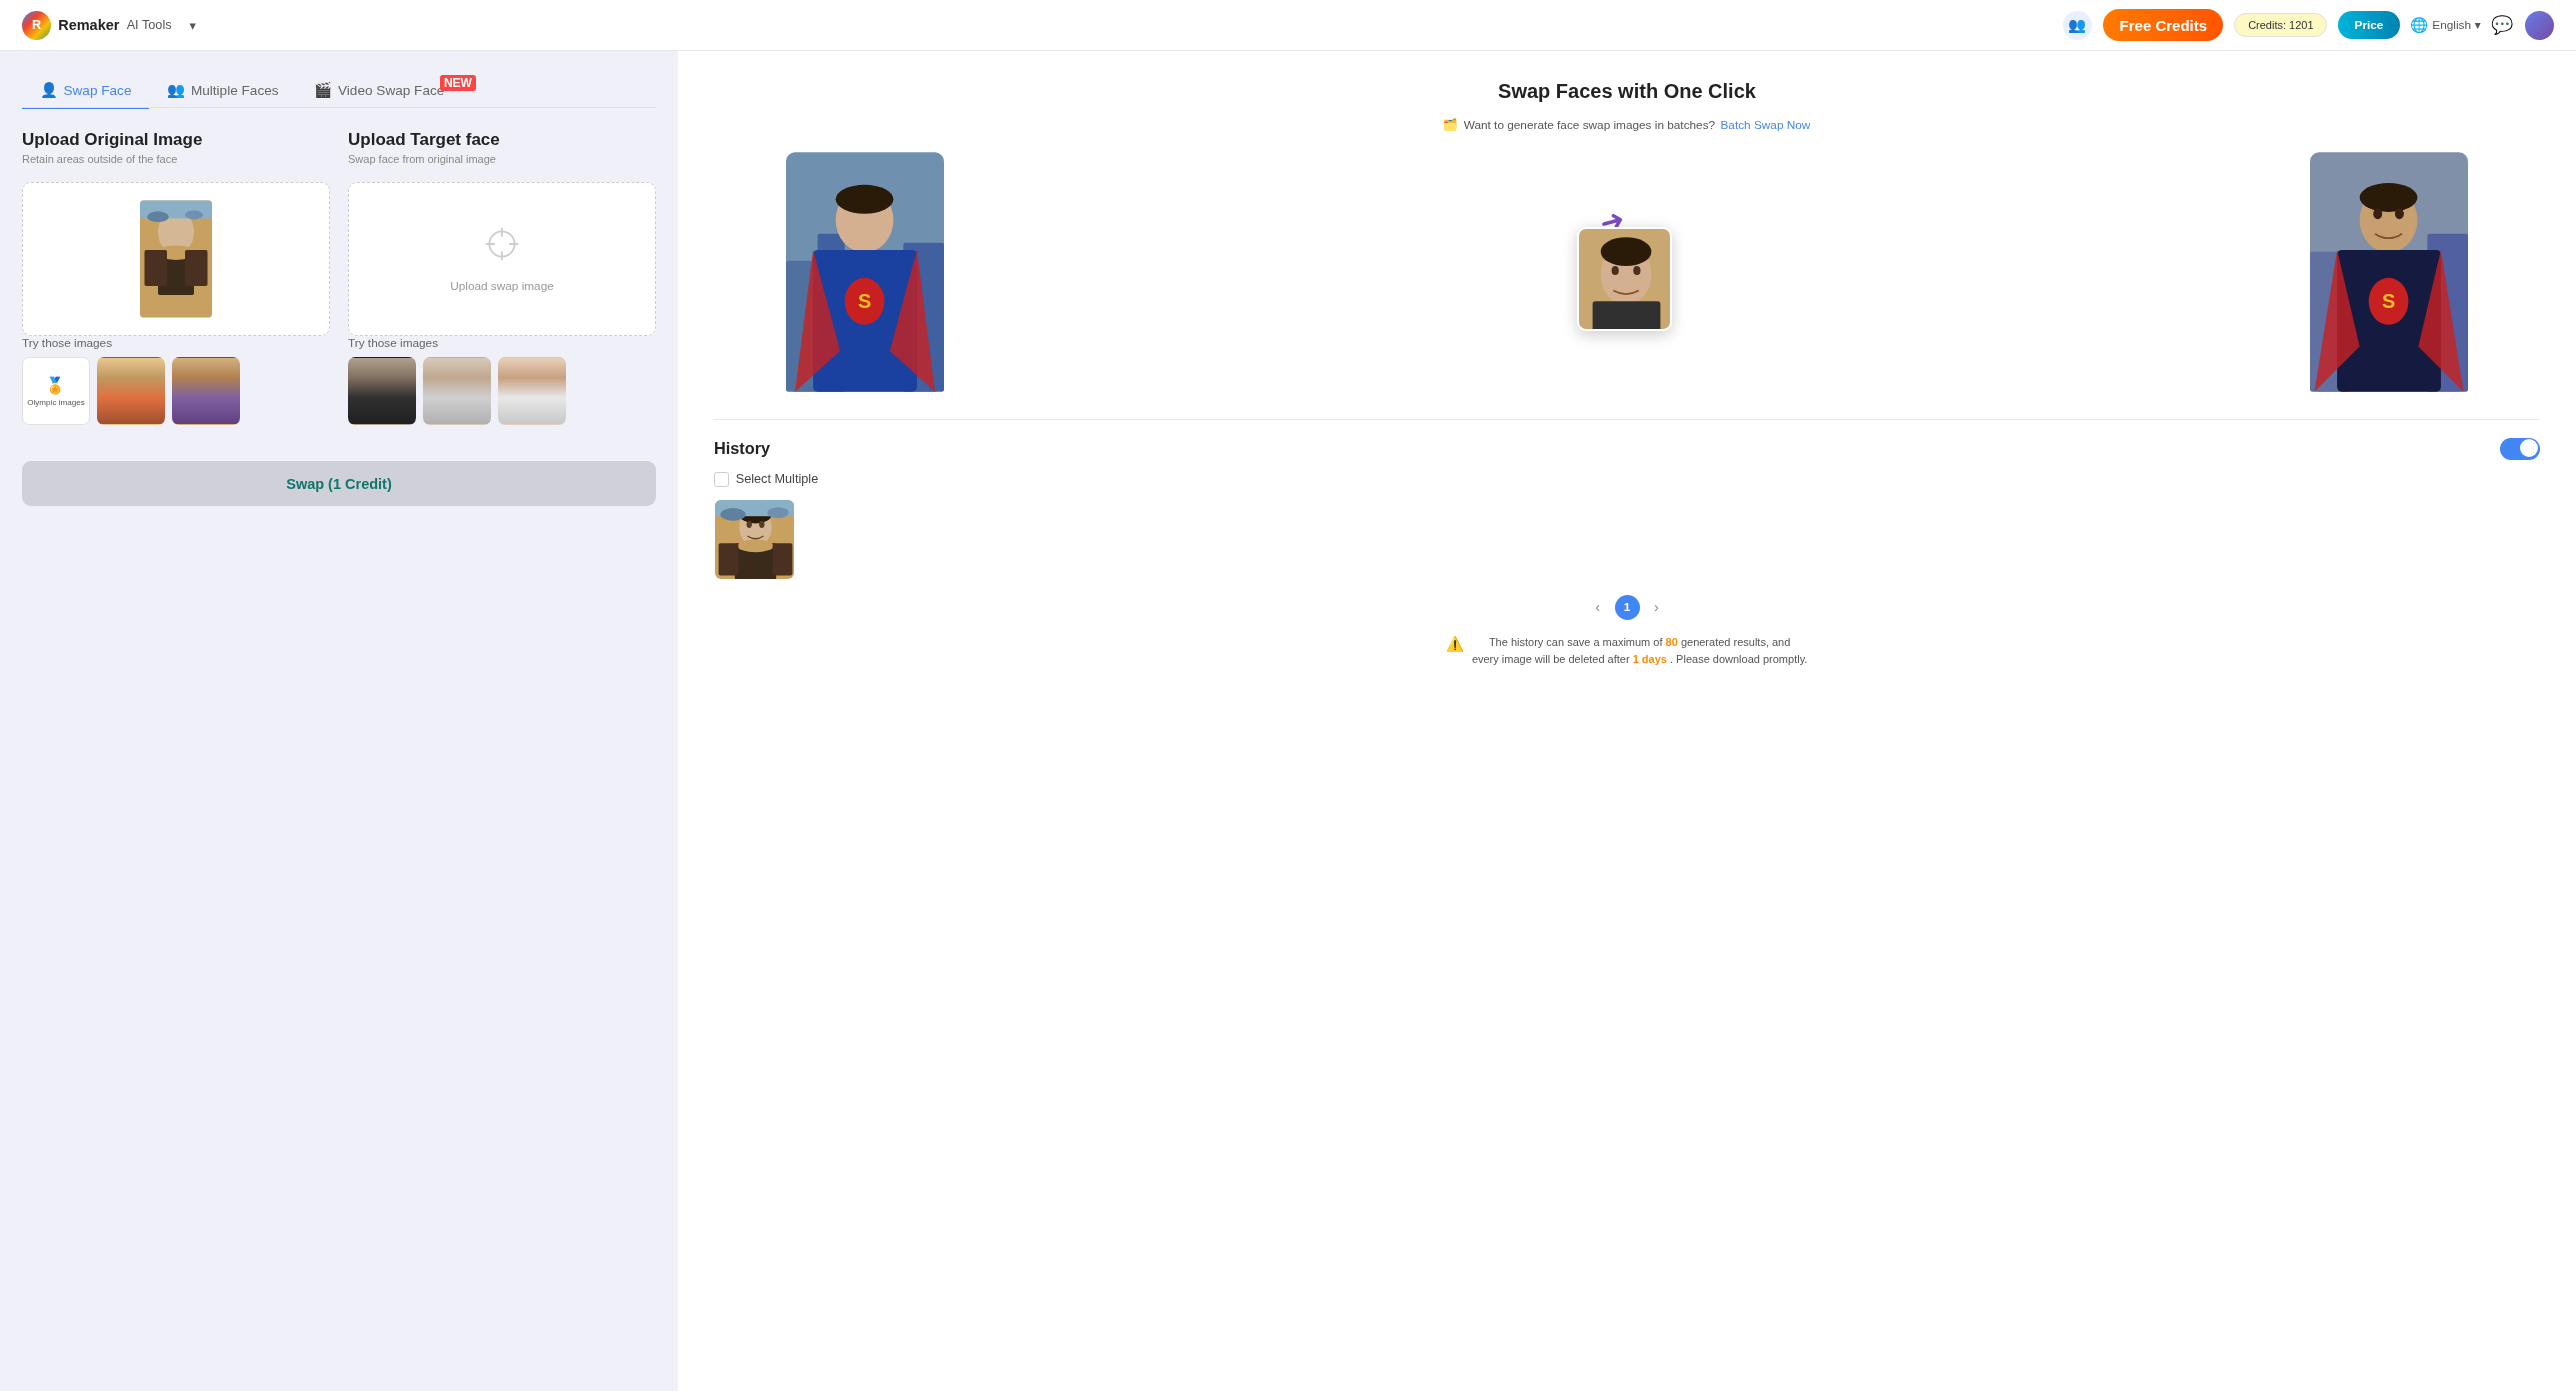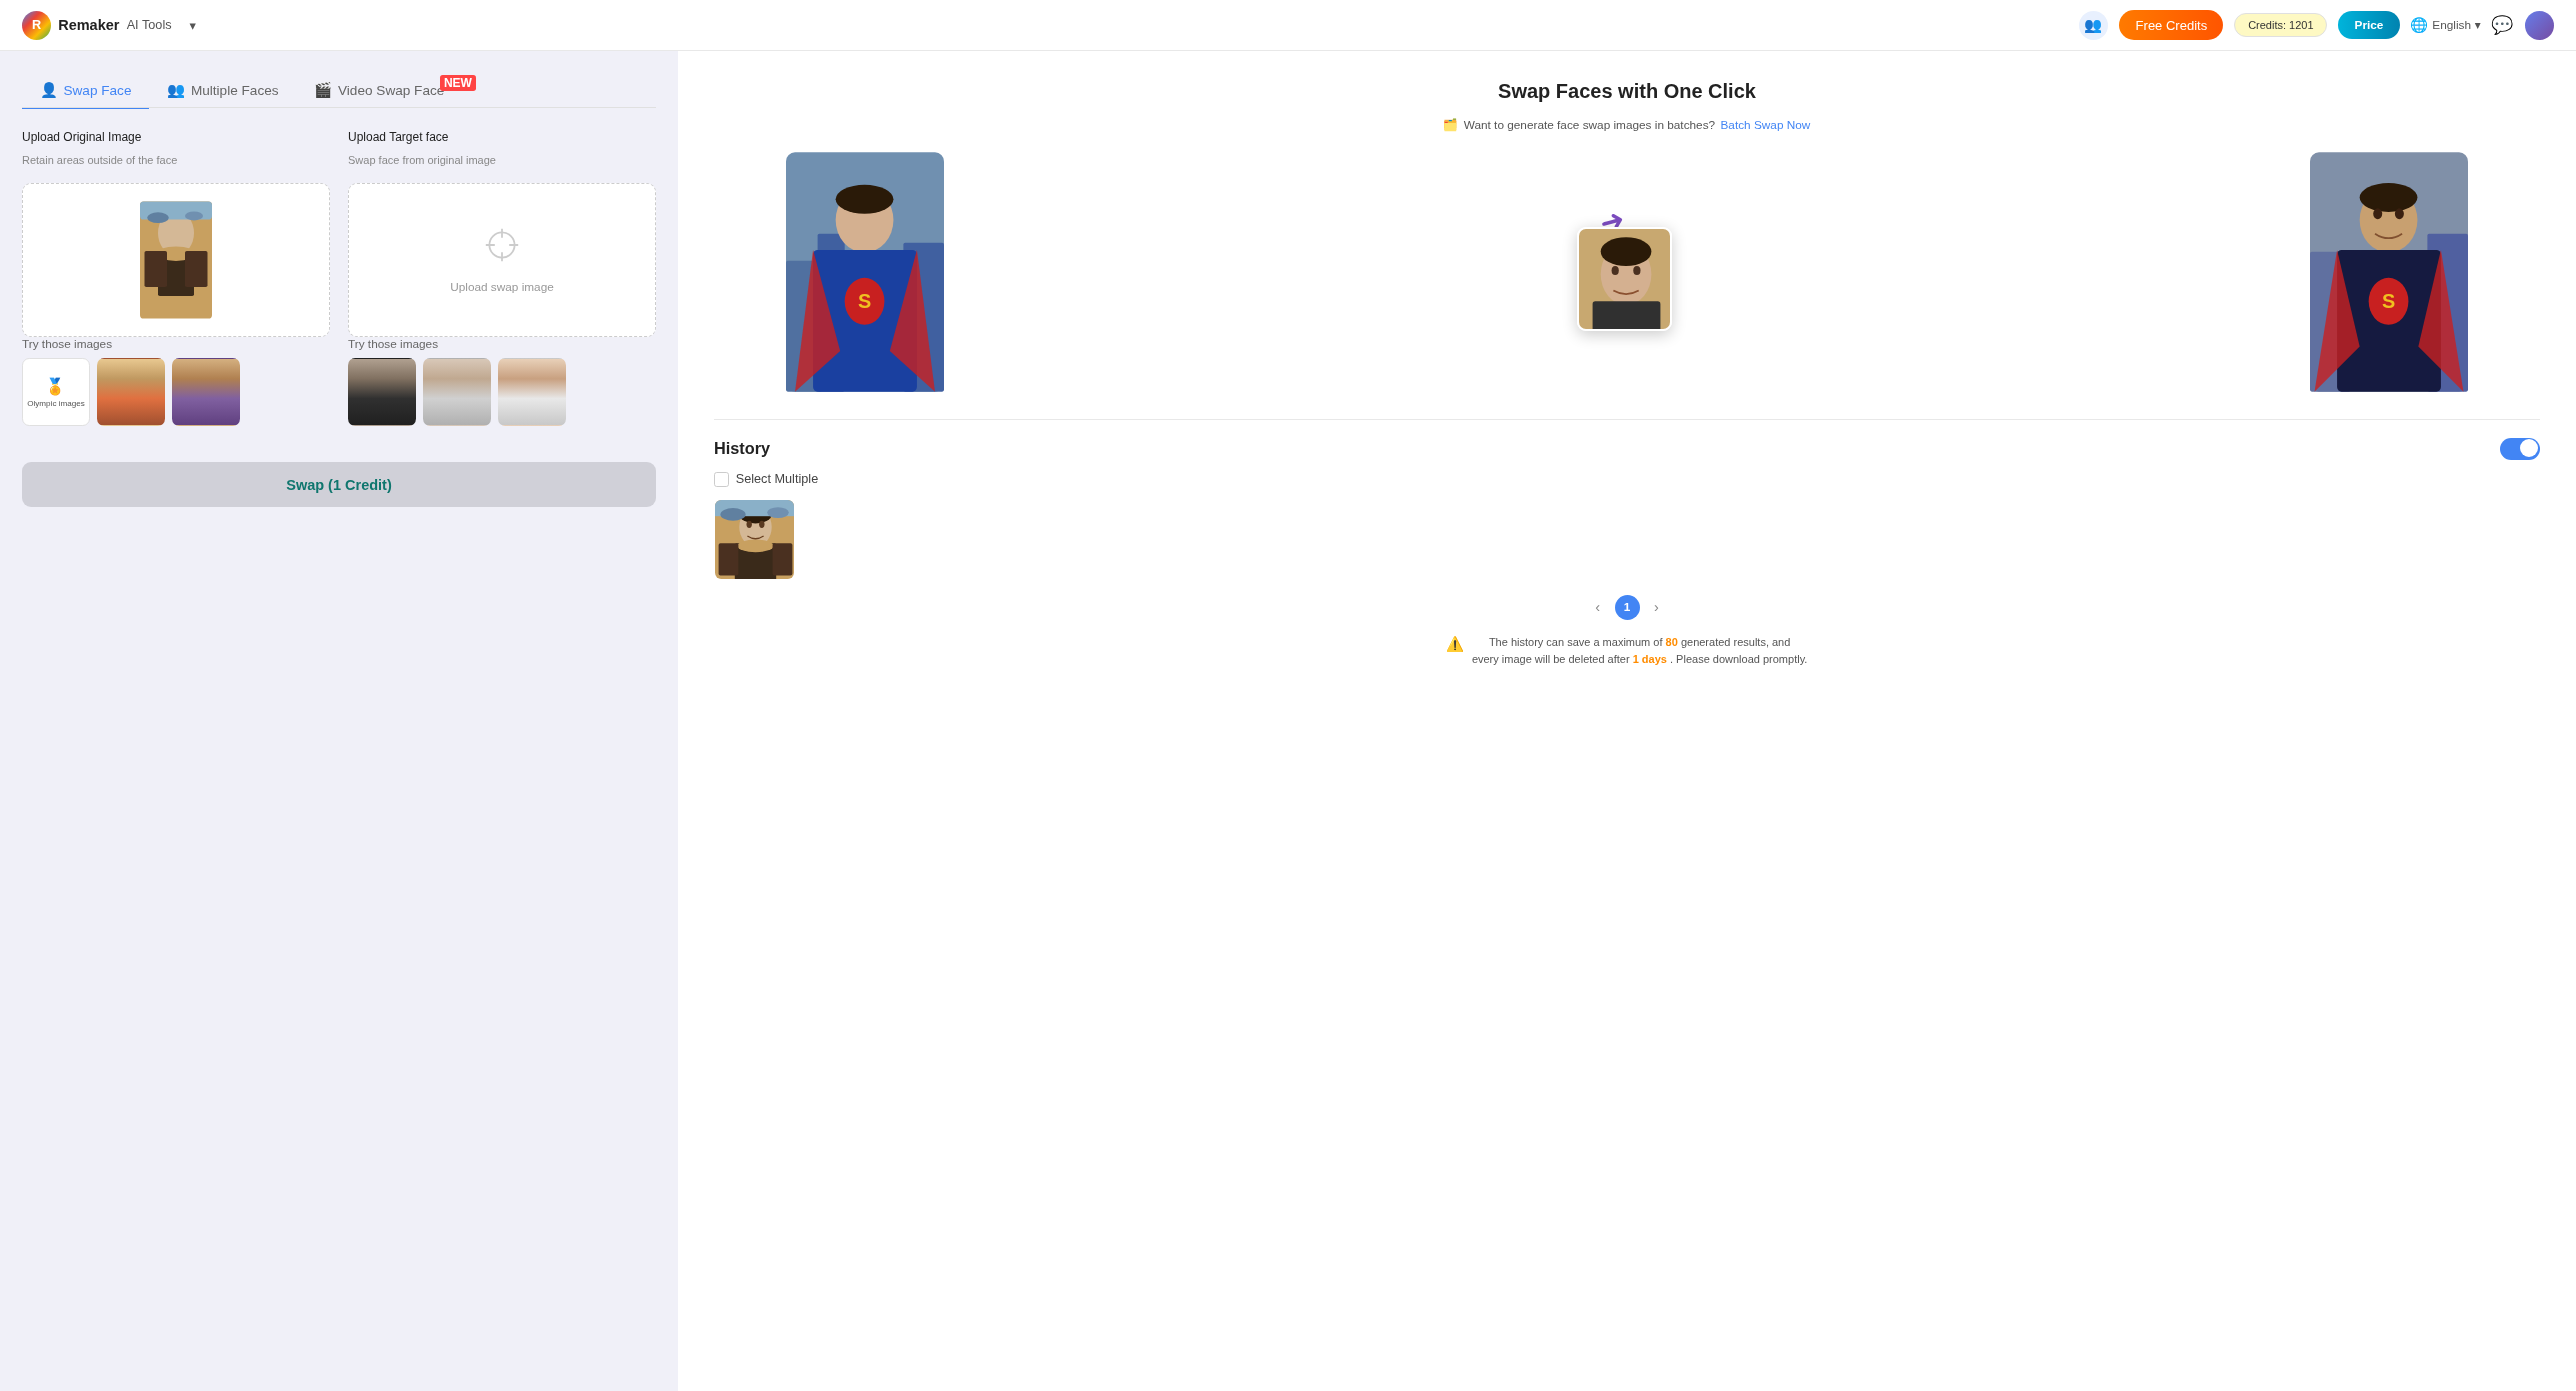--- a/index.html
+++ b/index.html
@@ -17,21 +17,21 @@
       background: linear-gradient(135deg, #4285f4, #ea4335, #fbbc05, #34a853);
       display: flex; align-items: center; justify-content: center;
       font-size: 12.7px; font-weight: bold; color: white;
     }
     .header-brand { font-size: 14.5px; font-weight: 600; color: #222; }
     .header-tools { font-size: 12.7px; color: #555; display: flex; align-items: center; gap: 18px; cursor: pointer; }
     .header-right { display: flex; align-items: center; gap: 11px; }
     .btn-free-credits {
       background: linear-gradient(90deg, #ff7a00, #ff5500);
       color: white; border: none; border-radius: 18px; padding: 7.2px 16.3px;
-      font-size: 13px; font-weight: 400; cursor: pointer;
+      font-size: 15px; font-weight: 700; cursor: pointer;
     }
     .credits-badge {
       background: #fef9c3; border: 0.9px solid #e0e0e0; border-radius: 18px;
       padding: 5.4px 12.7px; font-size: 11px; color: #333;
     }
     .btn-price {
       background: linear-gradient(90deg, #00b4db, #0083b0);
       color: white; border: none; border-radius: 18px; padding: 7.2px 16.3px;
       font-size: 11.8px; font-weight: 600; cursor: pointer;
     }
@@ -69,21 +69,21 @@
     .tab.active { color: #4285f4; border-bottom-color: #4285f4; }
     .tab-icon { font-size: 14.5px; }
     .new-badge {
       background: #ff4444; color: white; font-size: 12px; font-weight: bold;
       border-radius: 2.7px; padding: 0.9px 3.6px; position: absolute; top: 1.8px; right: 1.8px;
     }
 
     
     .upload-row { display: grid; grid-template-columns: 1fr 1fr; gap: 18px; margin-bottom: 18px; }
     .upload-col {}
-    .upload-title { font-size: 12px; font-weight: 400; color: #222; margin-bottom: 10px; }
+    .upload-title { font-size: 17px; font-weight: 700; color: #222; margin-bottom: 3px; }
     .upload-subtitle { font-size: 11px; color: #888; margin-bottom: 17px; }
     .upload-box {
       border: 1.8px dashed #ccc; border-radius: 9px; background: white;
       height: 154px; display: flex; align-items: center; justify-content: center;
       cursor: pointer; overflow: hidden; position: relative;
     }
     .upload-crosshair { font-size: 33px; color: #ccc; }
     .upload-placeholder-text { font-size: 11.8px; color: #999; }
 
     

